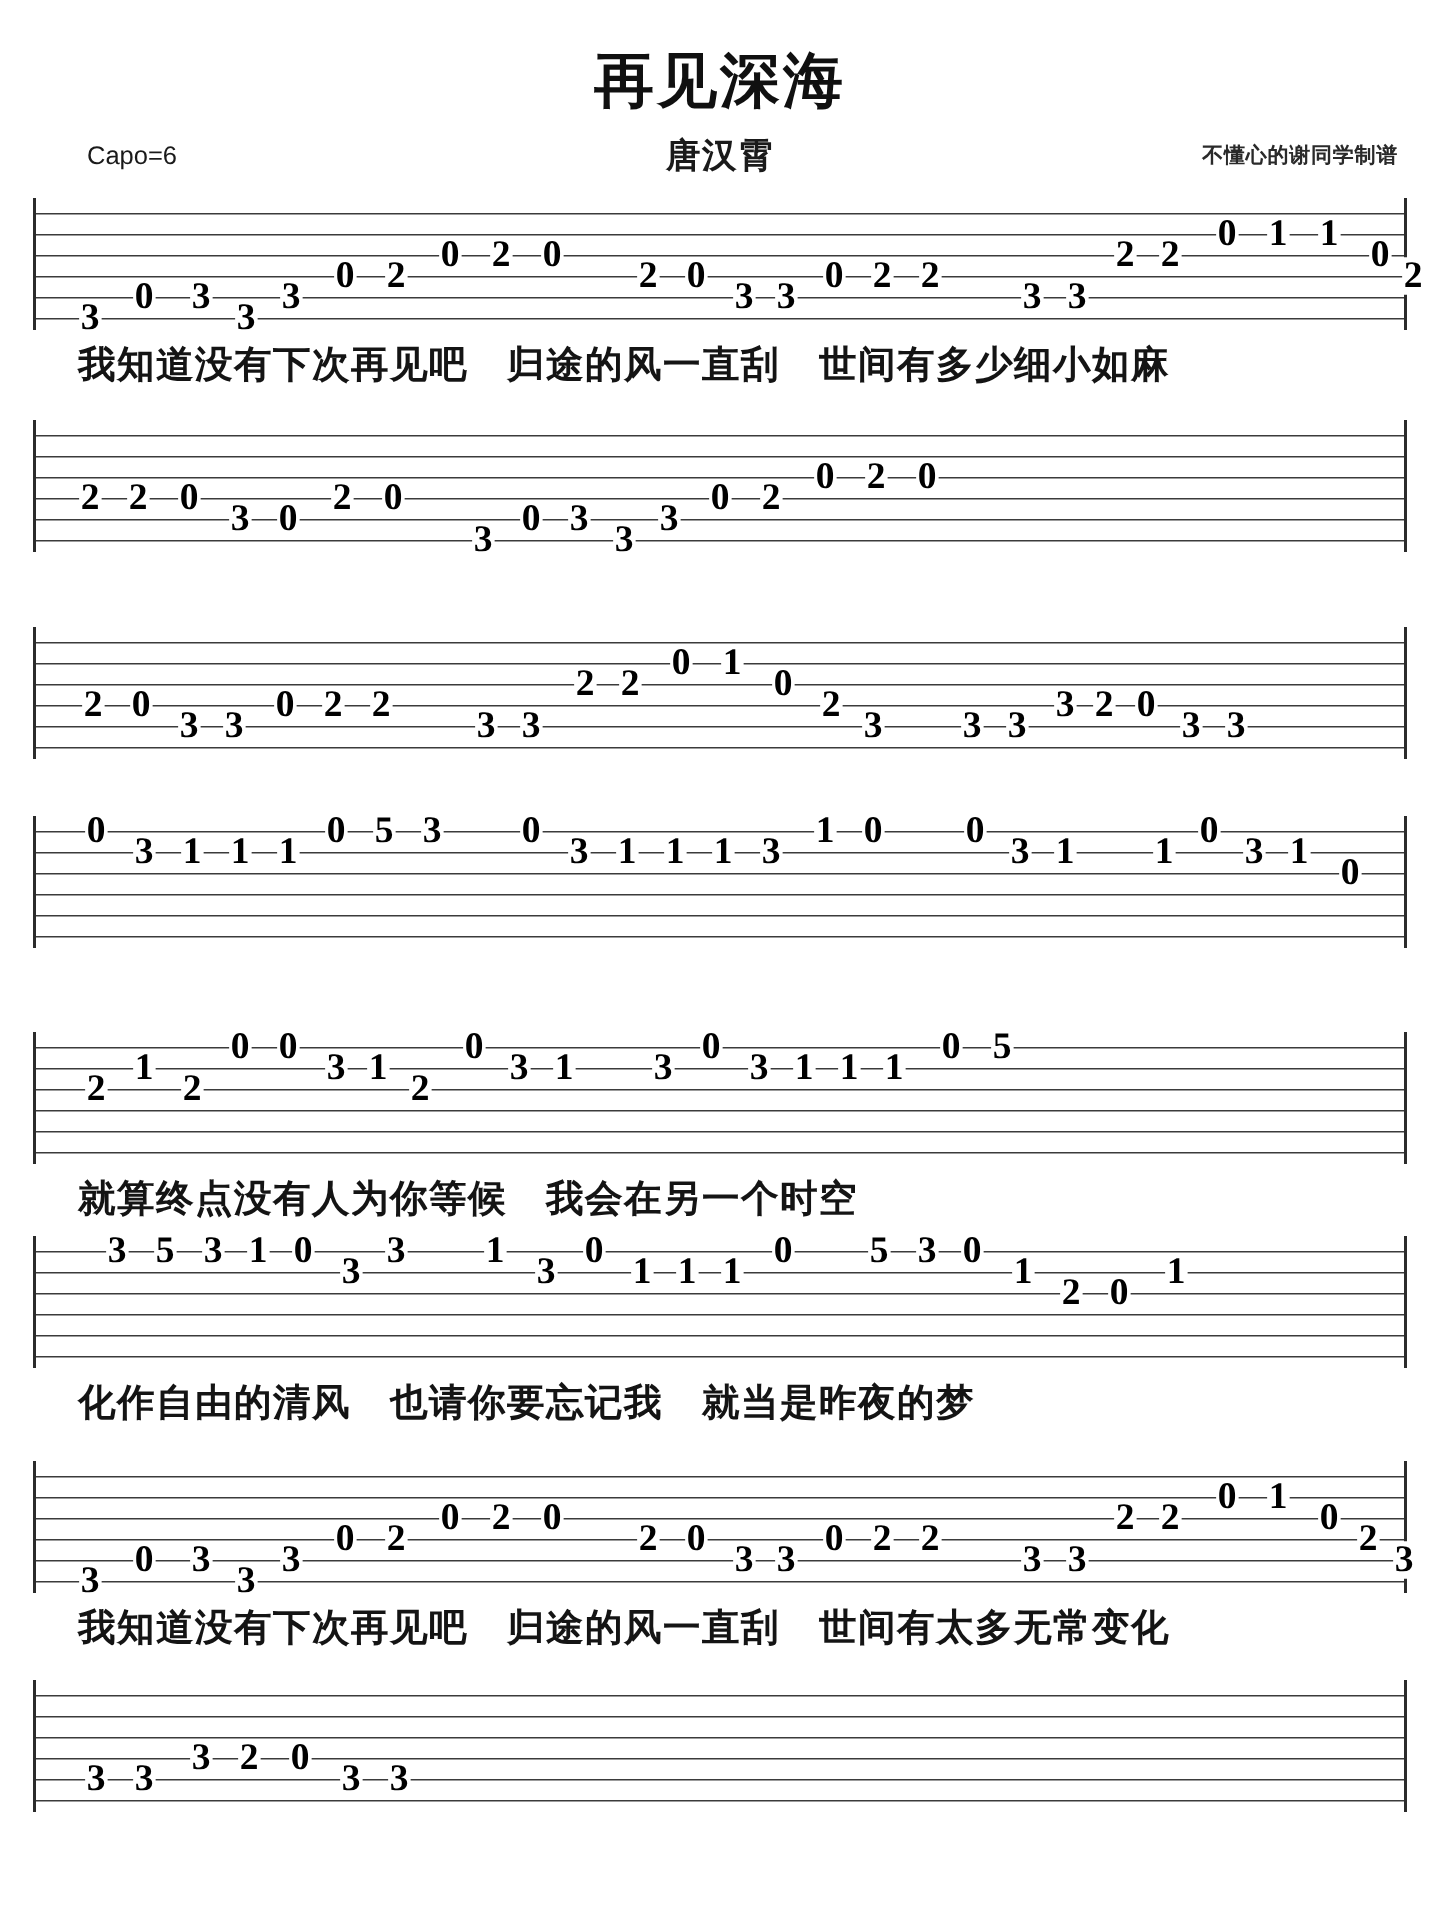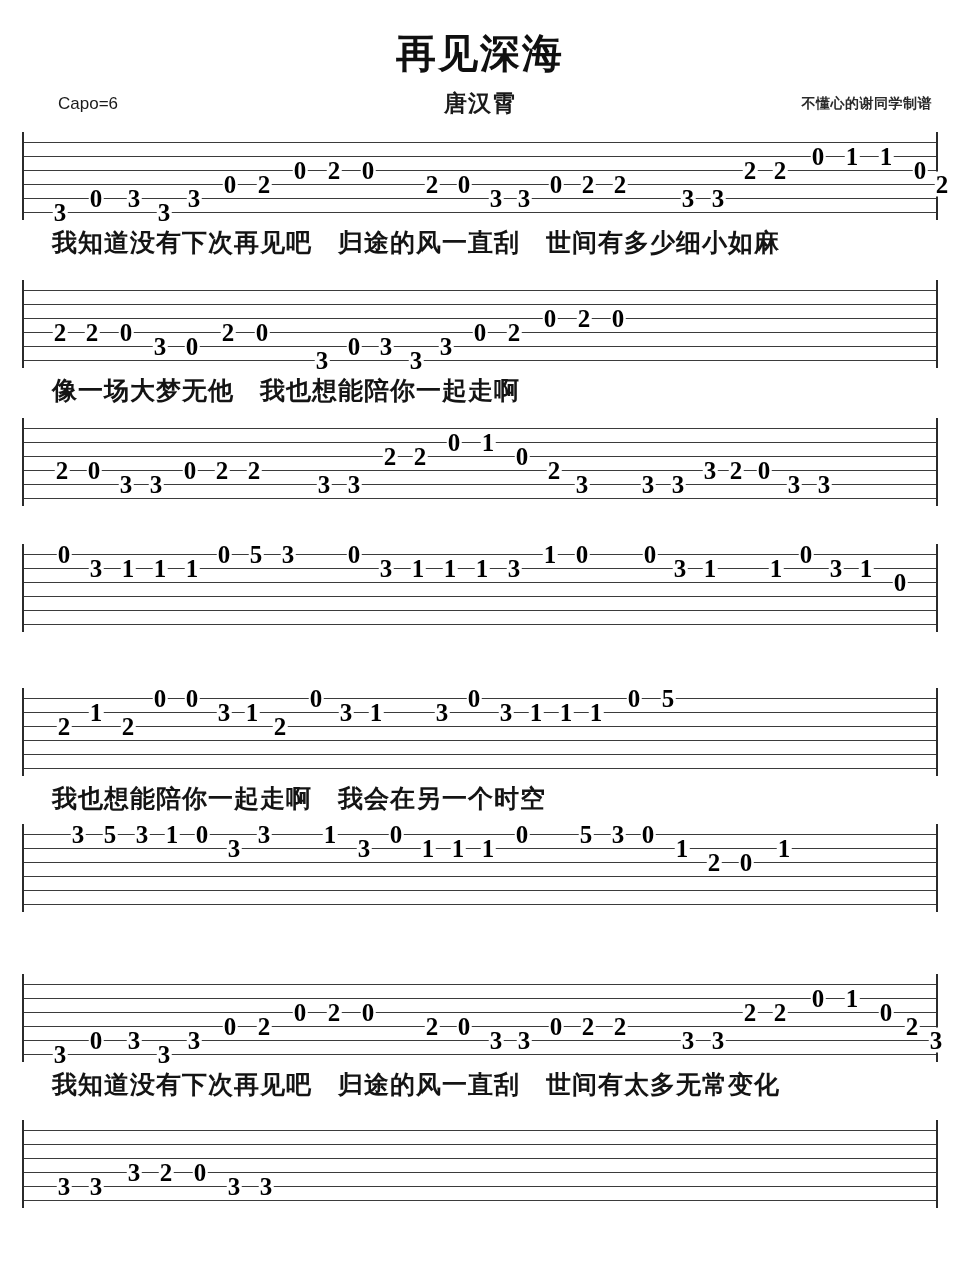--- a/index.html
+++ b/index.html
@@ -164,21 +164,20 @@
         <div class="note" style="left: 330px; top: 66px;">0</div>
         <div class="note" style="left: 362px; top: 66px;">3</div>
         <div class="note" style="left: 392px; top: 80px;">3</div>
         <div class="note" style="left: 422px; top: 66px;">3</div>
         <div class="note" style="left: 456px; top: 52px;">0</div>
         <div class="note" style="left: 490px; top: 52px;">2</div>
         <div class="note" style="left: 526px; top: 38px;">0</div>
         <div class="note" style="left: 560px; top: 38px;">2</div>
         <div class="note" style="left: 594px; top: 38px;">0</div>
       </div>
-      <div class="lyric" style="top: 94px;">像一场大梦无他　我也想能陪你一起走啊</div>
     </div>
     <div class="system" style="top: 418px;">
       <div class="staff">
         <div class="sline" style="top: 10px;"></div>
         <div class="sline" style="top: 24px;"></div>
         <div class="sline" style="top: 38px;"></div>
         <div class="sline" style="top: 52px;"></div>
         <div class="sline" style="top: 66px;"></div>
         <div class="sline" style="top: 80px;"></div>
         <div class="note" style="left: 38px; top: 52px;">2</div>
@@ -261,21 +260,21 @@
         <div class="note" style="left: 352px; top: 24px;">1</div>
         <div class="note" style="left: 418px; top: 24px;">3</div>
         <div class="note" style="left: 450px; top: 10px;">0</div>
         <div class="note" style="left: 482px; top: 24px;">3</div>
         <div class="note" style="left: 512px; top: 24px;">1</div>
         <div class="note" style="left: 542px; top: 24px;">1</div>
         <div class="note" style="left: 572px; top: 24px;">1</div>
         <div class="note" style="left: 610px; top: 10px;">0</div>
         <div class="note" style="left: 644px; top: 10px;">5</div>
       </div>
-      <div class="lyric" style="top: 94px;">我也想能陪你一起走啊　我会在另一个时空</div>
+      <div class="lyric" style="top: 94px;">就算终点没有人为你等候　我会在另一个时空</div>
     </div>
     <div class="system" style="top: 824px;">
       <div class="staff">
         <div class="sline" style="top: 10px;"></div>
         <div class="sline" style="top: 24px;"></div>
         <div class="sline" style="top: 38px;"></div>
         <div class="sline" style="top: 52px;"></div>
         <div class="sline" style="top: 66px;"></div>
         <div class="sline" style="top: 80px;"></div>
         <div class="note" style="left: 54px; top: 10px;">3</div>
@@ -293,20 +292,21 @@
         <div class="note" style="left: 464px; top: 24px;">1</div>
         <div class="note" style="left: 498px; top: 10px;">0</div>
         <div class="note" style="left: 562px; top: 10px;">5</div>
         <div class="note" style="left: 594px; top: 10px;">3</div>
         <div class="note" style="left: 624px; top: 10px;">0</div>
         <div class="note" style="left: 658px; top: 24px;">1</div>
         <div class="note" style="left: 690px; top: 38px;">2</div>
         <div class="note" style="left: 722px; top: 38px;">0</div>
         <div class="note" style="left: 760px; top: 24px;">1</div>
       </div>
+      <div class="lyric" style="top: 94px;">化作自由的清风　也请你要忘记我　就当是昨夜的梦</div>
     </div>
     <div class="system" style="top: 974px;">
       <div class="staff">
         <div class="sline" style="top: 10px;"></div>
         <div class="sline" style="top: 24px;"></div>
         <div class="sline" style="top: 38px;"></div>
         <div class="sline" style="top: 52px;"></div>
         <div class="sline" style="top: 66px;"></div>
         <div class="sline" style="top: 80px;"></div>
         <div class="note" style="left: 36px; top: 80px;">3</div>

